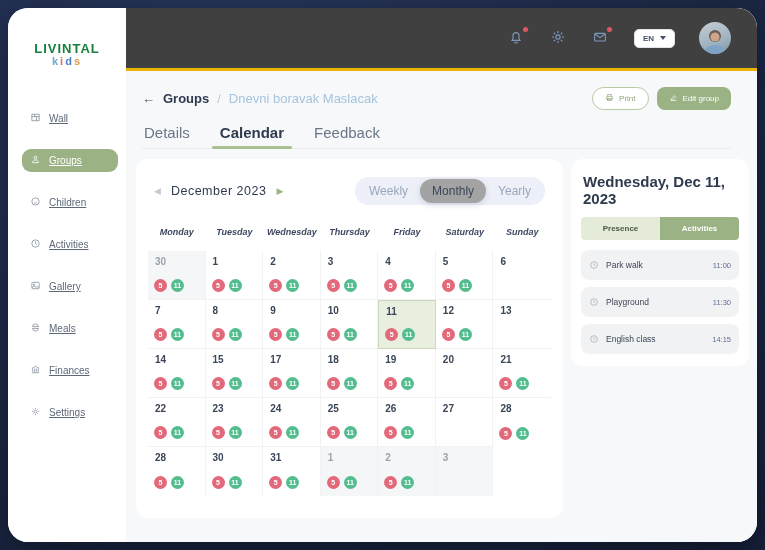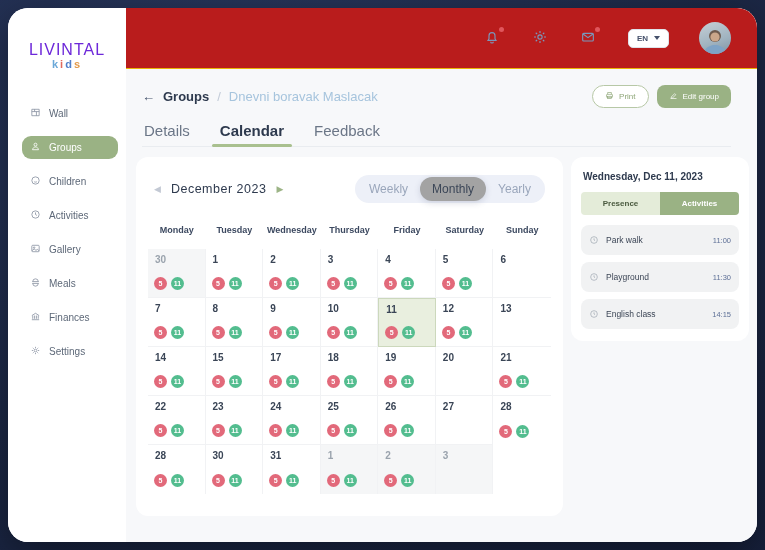--- a/index.html
+++ b/index.html
@@ -3,32 +3,32 @@
 <meta charset="utf-8">
 <style>
   html,body{margin:0;padding:0;width:765px;height:550px;overflow:hidden;
     font-family:"Liberation Sans","DejaVu Sans",sans-serif;}
   body{background:radial-gradient(120% 120% at 30% 20%,#2b3a63 0%,#1d2947 55%,#141d38 100%);position:relative;}
   .app{position:absolute;left:8px;top:8px;right:8px;bottom:8px;background:#fff;border-radius:20px;
     box-shadow:0 10px 40px rgba(0,0,0,.45);display:flex;overflow:hidden;}
   
   .sidebar{width:118px;background:#fff;flex:0 0 118px;display:flex;flex-direction:column;}
   .logo{margin:34px 0 18px 0;text-align:center;line-height:1.05;}
-  .logo .name{font-size:16px;font-weight:normal;letter-spacing:1px;color:#6d28d9;}
+  .logo .name{font-size:13px;font-weight:bold;letter-spacing:1px;color:#15803d;}
   .logo .kids{font-size:11px;font-weight:bold;letter-spacing:2px;}
   .menu{display:flex;flex-direction:column;gap:3px;margin-top:6px;}
-  .side-item{display:flex;align-items:center;gap:8px;margin:8px 8px 0 14px;padding:5px 8px;border-radius:9px;
-    color:#5d6878;font-size:10px;cursor:pointer;}
+  .side-item{display:flex;align-items:center;gap:8px;margin:16px 8px 0 14px;padding:5px 8px;border-radius:9px;
+    color:#5d6878;font-size:10px;cursor:pointer;text-decoration:underline;}
   .side-item svg{width:11px;height:11px;stroke:#8a93a3;fill:none;stroke-width:1.8;flex:0 0 11px;}
   .side-item.active{background:#9ab284;color:#fff;}
   .side-item.active svg{stroke:#fff;}
   
   .main{flex:1;display:flex;flex-direction:column;background:#f7f8fa;min-width:0;}
-  .topbar{height:60px;background:#b91c1c;border-bottom:1px solid #eab308;display:flex;align-items:center;
-    justify-content:flex-end;gap:30px;padding-right:26px;flex:0 0 60px;}
+  .topbar{height:60px;background:#404040;border-bottom:3px solid #eab308;display:flex;align-items:center;
+    justify-content:flex-end;gap:24px;padding-right:26px;flex:0 0 60px;}
   .icon-btn{position:relative;width:18px;height:18px;cursor:pointer;}
   .icon-btn svg{width:16px;height:16px;stroke:#7b97bb;fill:none;stroke-width:1.7;}
   .dot{position:absolute;top:-2px;right:-2px;width:5px;height:5px;border-radius:50%;background:#e0565c;}
   .lang{display:flex;align-items:center;gap:6px;border:1px solid #dfe3ea;border-radius:5px;background:#fff;
     padding:4px 8px;font-size:8px;color:#45506a;font-weight:bold;cursor:pointer;}
   .caret{width:0;height:0;border-left:3.5px solid transparent;border-right:3.5px solid transparent;border-top:4px solid #45506a;}
   .avatar{width:32px;height:32px;border-radius:50%;overflow:hidden;background:linear-gradient(160deg,#c6cfd6 0%,#9fb2bf 60%,#7e93a3 100%);position:relative;cursor:pointer;}
   .avatar svg{position:absolute;left:0;top:2px;width:32px;height:32px;}
   
   .hrow{display:flex;align-items:center;justify-content:space-between;margin:16px 26px 0 16px;}
@@ -54,41 +54,41 @@
   .cal-card{flex:1;background:#fff;border-radius:12px;padding:14px 12px 22px 12px;min-width:0;}
   .cal-head{display:flex;align-items:center;justify-content:space-between;margin:4px 6px 0 6px;}
   .month-nav{display:flex;align-items:center;gap:10px;}
   .nav-arrow{font-size:9px;cursor:pointer;line-height:1;}
   .nav-arrow.prev{color:#c3c9d4;}
   .nav-arrow.next{color:#9cb486;}
   .month-label{font-size:12.5px;font-weight:normal;color:#2e3a4e;letter-spacing:.5px;}
   .toggle{background:#edf0f8;border-radius:14px;display:flex;padding:2px;}
   .tg{font-size:12px;color:#9aa6bb;padding:5px 12px;border-radius:12px;cursor:pointer;}
   .tg.active{background:#a3a3a3;color:#3b4657;font-weight:normal;box-shadow:0 2px 6px rgba(60,70,110,.18);}
-  .weekdays{display:grid;grid-template-columns:repeat(7,1fr);margin-top:22px;}
+  .weekdays{display:grid;grid-template-columns:repeat(7,1fr);margin-top:22px;font-style:italic;}
   .wd{font-size:9px;font-weight:bold;color:#3c4960;text-align:center;padding-bottom:14px;}
   .grid{display:grid;grid-template-columns:repeat(7,1fr);}
   .cal-cell{height:49px;border-right:1px solid #f1f2f4;border-bottom:1px solid #f1f2f4;padding:5px 0 0 7px;
     position:relative;cursor:pointer;background:#fff;box-sizing:border-box;}
   .cal-cell:nth-child(7n){border-right:none;}
   .cal-cell:nth-last-child(-n+7){border-bottom:none;}
   .day-num{font-size:10px;font-weight:bold;color:#3a4556;}
   .badges{position:absolute;left:6px;bottom:7px;display:flex;gap:4px;}
   .badge{width:13px;height:13px;border-radius:50%;color:#fff;font-size:7px;font-weight:bold;
     display:flex;align-items:center;justify-content:center;}
   .badge.red{background:#e2697a;}
   .badge.green{background:#53bd8f;}
   .cal-cell.muted{background:#f5f6f7;}
   .cal-cell.muted .day-num{color:#9aa3ad;}
   .cal-cell.selected{background:#e9efdf;border:1px solid #ccd8bc;}
   .cal-cell.today{border:1px solid #a8bf8e;}
   .cal-cell.today .day-num{color:#8fae6e;}
   
   .panel{width:158px;flex:0 0 158px;background:#fff;border-radius:12px;padding:12px 10px 12px 10px;margin-right:0;}
-  .panel-title{font-size:10px;font-weight:bold;color:#2e3a4e;margin:2px 0 10px 2px;}
+  .panel-title{font-size:15px;font-weight:bold;color:#2e3a4e;margin:2px 0 10px 2px;}
   .ptabs{display:flex;border-radius:4px;overflow:hidden;}
   .ptab{flex:1;text-align:center;font-size:8px;font-weight:bold;padding:7px 0;cursor:pointer;}
   .ptab.idle{background:#e4ecd9;color:#4a5a3f;}
   .ptab.active{background:#9ab284;color:#fff;}
   .plist{margin-top:10px;display:flex;flex-direction:column;gap:7px;}
   .prow{display:flex;align-items:center;gap:7px;background:#f1f2f3;border-radius:8px;padding:6px 8px;cursor:pointer;}
   .prow svg{width:10px;height:10px;stroke:#9aa3ad;fill:none;stroke-width:1.6;flex:0 0 10px;}
   .prow .plabel{flex:1;font-size:8.5px;color:#3c4656;}
   .prow .ptime{font-size:7.5px;color:#5d6f96;}
 </style>

